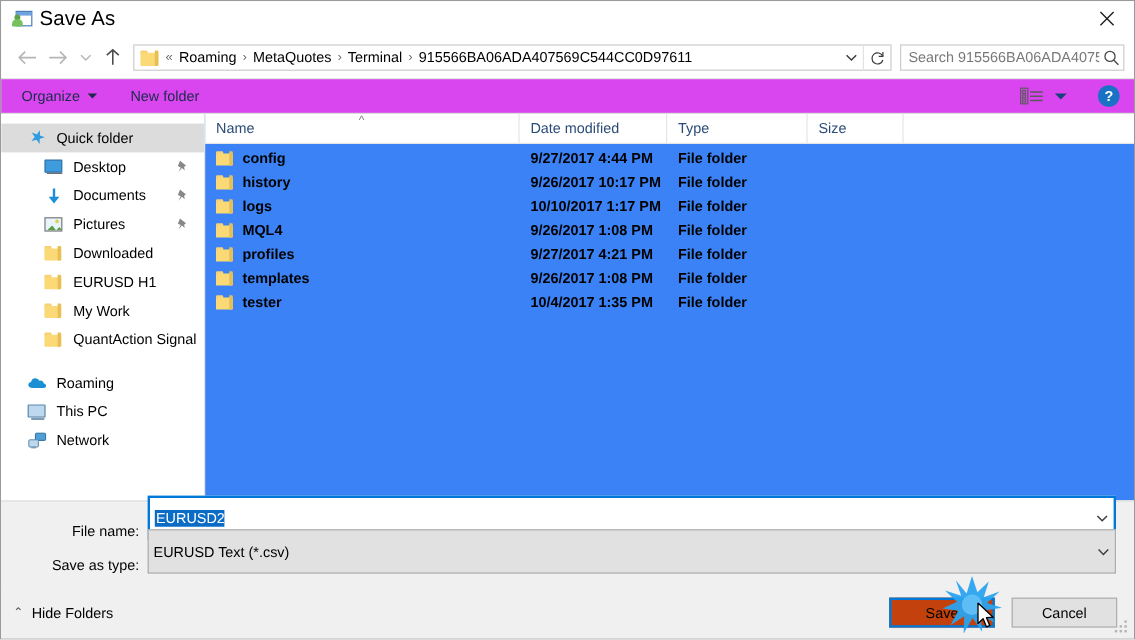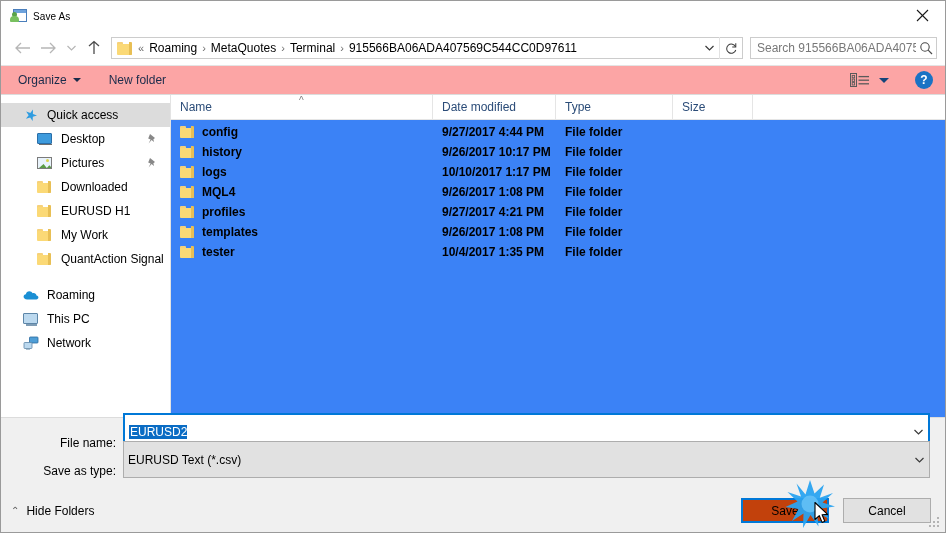--- a/index.html
+++ b/index.html
@@ -58,21 +58,21 @@
     width: 5px; height: 5px; border-radius: 50%;
     background: #5aa34a;
   }
   .ti-body {
     position: absolute; left: 0px; top: 4px;
     width: 9px; height: 6px;
     border-radius: 4px 4px 1px 1px;
     background: #79c060;
   }
   .title-text {
-    font-size: 10px;
+    font-size: 17px;
     color: #000;
     letter-spacing: 0.1px;
   }
   .close-btn {
     position: absolute;
     right: 0; top: 0;
     width: 45px; height: 29px;
     display: flex; align-items: center; justify-content: center;
   }
   .close-btn svg { display:block; }
@@ -177,21 +177,21 @@
   }
   .search-ico {
     width: 20px; height: 20px;
     display: flex; align-items: center; justify-content: center;
     flex: 0 0 auto;
   }
 
   
   .toolbar {
     height: 30px; min-height: 30px;
-    background: #fca5a5;
+    background: #d946ef;
     border-top: 1px solid #e4e4e4;
     border-bottom: 1px solid #dcdcdc;
     display: flex;
     align-items: center;
     padding: 0 8px 0 14px;
     box-sizing: border-box;
   }
   .tb-item {
     font-size: 12px;
     color: #1a2b4a;
@@ -639,35 +639,48 @@
   </div>
 
   <div class="content">
 
     <div class="sidebar">
 
       <div class="side-item selected">
         <span class="side-ico">
           <span class="ico-star">★</span>
         </span>
-        <span class="side-label">Quick access</span>
+        <span class="side-label">Quick folder</span>
       </div>
 
       <div class="side-item indent">
         <span class="side-ico">
             <span class="ico-desktop"></span>
           </span>
         <span class="side-label">Desktop</span>
         <span class="side-pin">
           <svg width="10" height="12" viewBox="0 0 10 12">
             <path d="M3 1 L8 5 L6.4 6.2 L7 9 L4.6 7 L1.6 10.4 L3.6 6.6 L1.2 5.4 Z" fill="#888888"></path>
           </svg>
         </span>
       </div>
 
+      <div class="side-item indent">
+        <span class="side-ico">
+          <svg width="16" height="16" viewBox="0 0 16 16" style="position:absolute;left:0;top:1px;">
+            <path d="M7 1 L7 8 L3.5 8 L8 13.5 L12.5 8 L9 8 L9 1 Z" fill="#1d8fd8"></path>
+          </svg>
+        </span>
+        <span class="side-label">Documents</span>
+        <span class="side-pin">
+          <svg width="10" height="12" viewBox="0 0 10 12">
+            <path d="M3 1 L8 5 L6.4 6.2 L7 9 L4.6 7 L1.6 10.4 L3.6 6.6 L1.2 5.4 Z" fill="#888888"></path>
+          </svg>
+        </span>
+      </div>
 
       <div class="side-item indent">
         <span class="side-ico">
             <span class="ico-pictures"></span>
           </span>
         <span class="side-label">Pictures</span>
         <span class="side-pin">
           <svg width="10" height="12" viewBox="0 0 10 12">
             <path d="M3 1 L8 5 L6.4 6.2 L7 9 L4.6 7 L1.6 10.4 L3.6 6.6 L1.2 5.4 Z" fill="#888888"></path>
           </svg>

